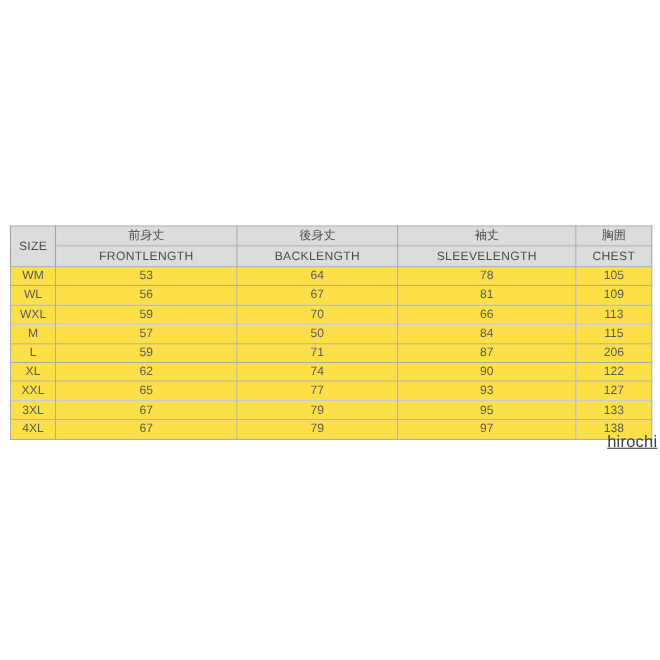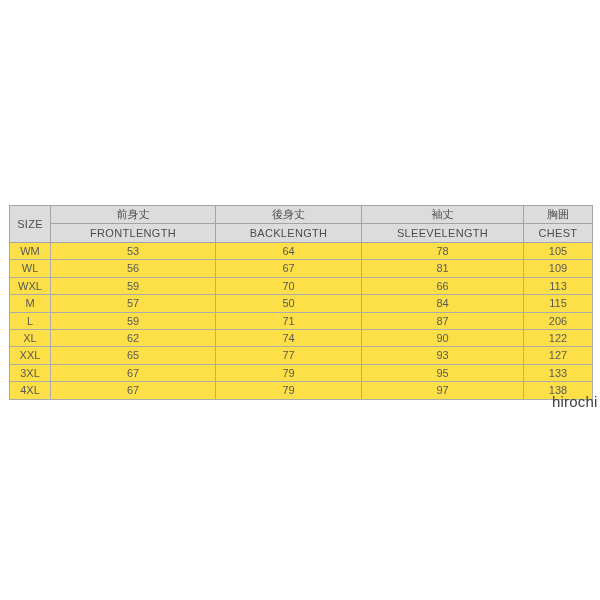--- a/index.html
+++ b/index.html
@@ -61,20 +61,21 @@
     line-height: 16.4px;
     border-color: #ababab;
   }
   .brand-watermark {
     position: absolute;
     left: 552px;
     top: 393px;
     font-size: 15px;
     color: #3f3f3f;
     letter-spacing: 0.2px;
+    text-decoration: underline;
   }
 </style>
 </head>
 <body>
 
 <div class="stage">
 
   <div class="size-table-wrap">
     <table class="size-table">
       <colgroup>

